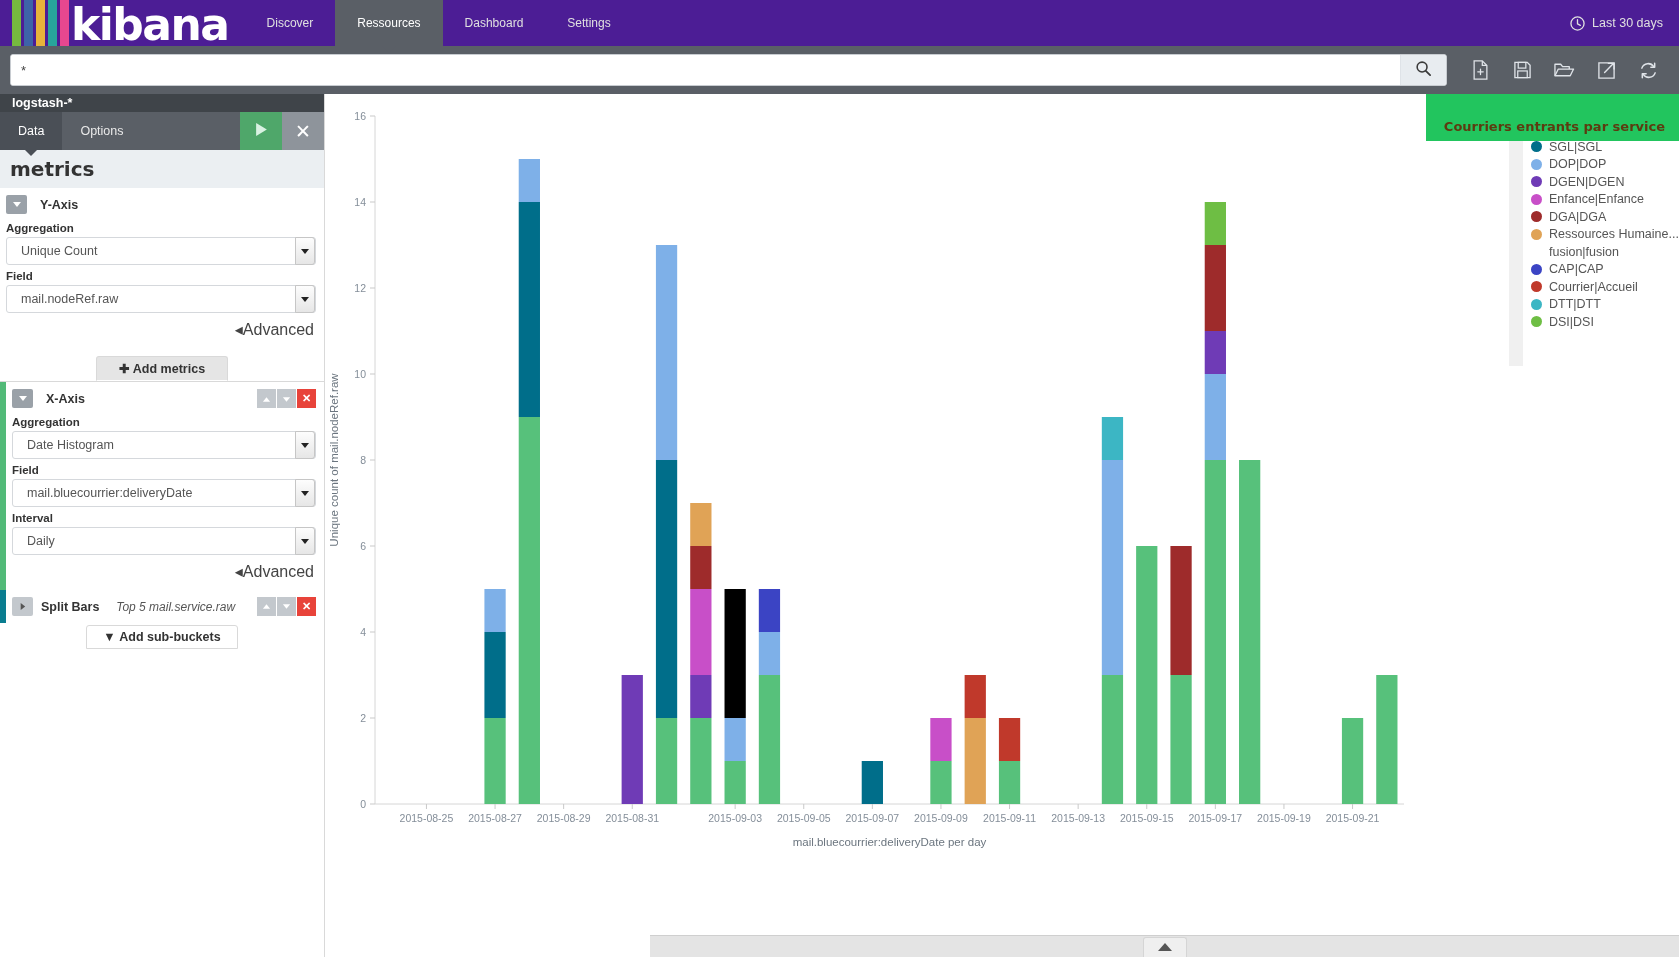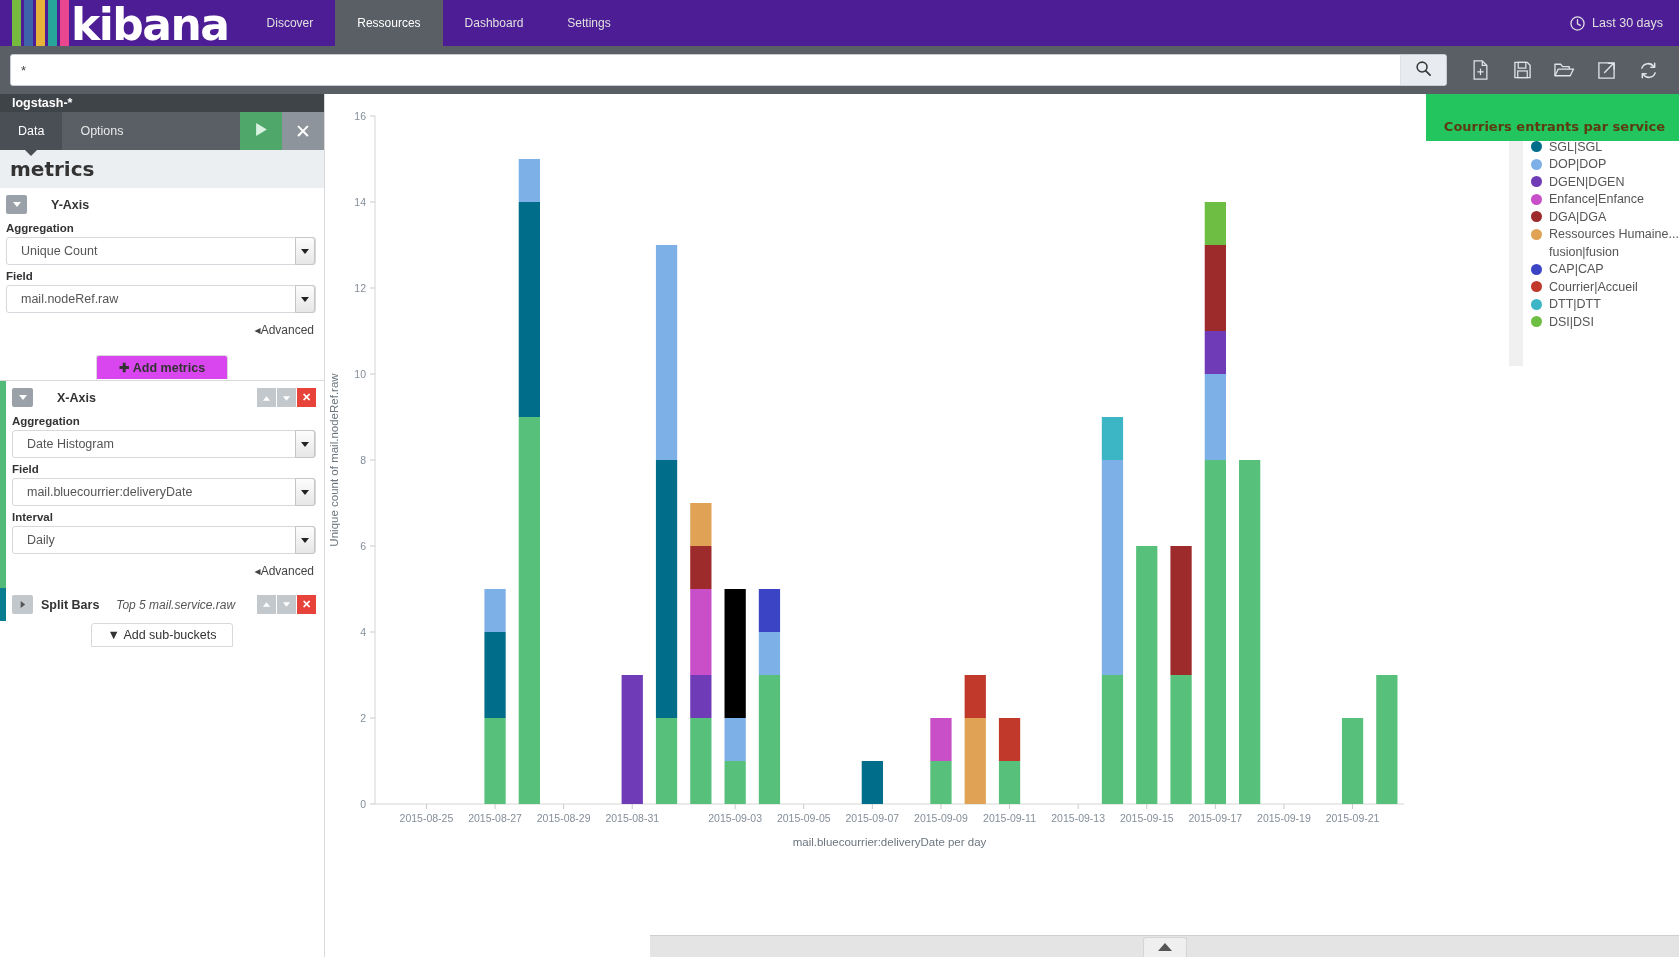--- a/index.html
+++ b/index.html
@@ -102,21 +102,21 @@
     color: #fff; font-size: 19px; line-height: 1;
   }
 
   .section-title {
     background: #ebeff2; font-size: 20px; font-weight: bold; color: #333;
     padding: 7px 10px; font-family: "DejaVu Sans", sans-serif;
   }
   .agg-block { padding: 0 0 6px 0; position: relative; }
   .agg-block.accent-green { border-left: 6px solid #52ba78; }
   .agg-head {
-    display: flex; align-items: center; gap: 24px; padding: 7px 8px 3px 6px;
+    display: flex; align-items: center; gap: 13px; padding: 7px 8px 3px 6px;
   }
   .toggle-sq {
     width: 21px; height: 19px; background: #9aa1a8; border-radius: 2px;
     display: flex; align-items: center; justify-content: center;
   }
   .toggle-sq.light { background: #c3c8cd; }
   .agg-head-label { font-size: 12.5px; font-weight: bold; color: #333; }
   .agg-head-right { margin-left: auto; display: flex; align-items: center; gap: 0; }
   .mini-btn {
     width: 19px; height: 19px; background: #c3c8cd; border: none; cursor: pointer;
@@ -132,39 +132,39 @@
   }
   .sel-arrow {
     position: absolute; right: 0; top: -1px; width: 20px; height: 28px;
     background: linear-gradient(#fdfdfd,#e6e6e6); border: 1px solid #c6c6c6;
     border-radius: 0 3px 3px 0;
     display: flex; align-items: center; justify-content: center;
   }
   .arrow-dn { width: 0; height: 0; border-left: 4px solid transparent;
               border-right: 4px solid transparent; border-top: 5px solid #222; }
   .advanced-row { text-align: right; padding: 7px 10px 3px 0; }
-  .advanced-link { font-size: 12px; color: #444; cursor: pointer; text-align: center; }
+  .advanced-link { font-size: 16px; color: #444; cursor: pointer; text-align: center; }
   .addmetrics-row {
     display: flex; justify-content: center; border-bottom: 1px solid #d9d9d9;
     margin-top: 8px; height: 26px;
   }
   .addmetrics-btn {
-    border: 1px solid #d9d9d9; border-bottom: 1px solid #fff; background: #d946ef;
+    border: 1px solid #d9d9d9; border-bottom: 1px solid #fff; background: #e5e5e5;
     font-size: 12.5px; font-weight: bold; color: #333; padding: 4px 22px;
     border-radius: 3px 3px 0 0; cursor: pointer; position: relative; top: 0;
   }
   .splitbar-row {
     display: flex; align-items: center; gap: 8px; padding: 7px 8px 7px 6px;
     border-left: 6px solid #0a7d90;
   }
   .splitbar-label { font-size: 12.5px; font-weight: bold; color: #333; }
   .splitbar-desc { font-size: 12px; color: #555; margin-left: auto; padding-right: 4px; font-style: italic; }
   .addbuckets-row { display: flex; justify-content: center; height: 24px; margin-top: 2px; }
   .addbuckets-btn {
-    border: 1px solid #d9d9d9; background: #fff; font-size: 12.5px; font-weight: normal;
+    border: 1px solid #d9d9d9; background: #fff; font-size: 12.5px; font-weight: bold;
     color: #333; padding: 4px 16px; border-radius: 3px 3px 0 0; cursor: pointer;
   }
   .sidebar-fill { flex: 1; background: #fff; }
 
   
   .viz { flex: 1; background: #ffffff; position: relative; display: flex; flex-direction: column; }
   .viz-title {
     position: absolute; top: 0; right: 0; background: #22c55e;
     color: #5c3b10; font-size: 13px; font-weight: bold;
     padding: 25px 14px 7px 18px; z-index: 5;

